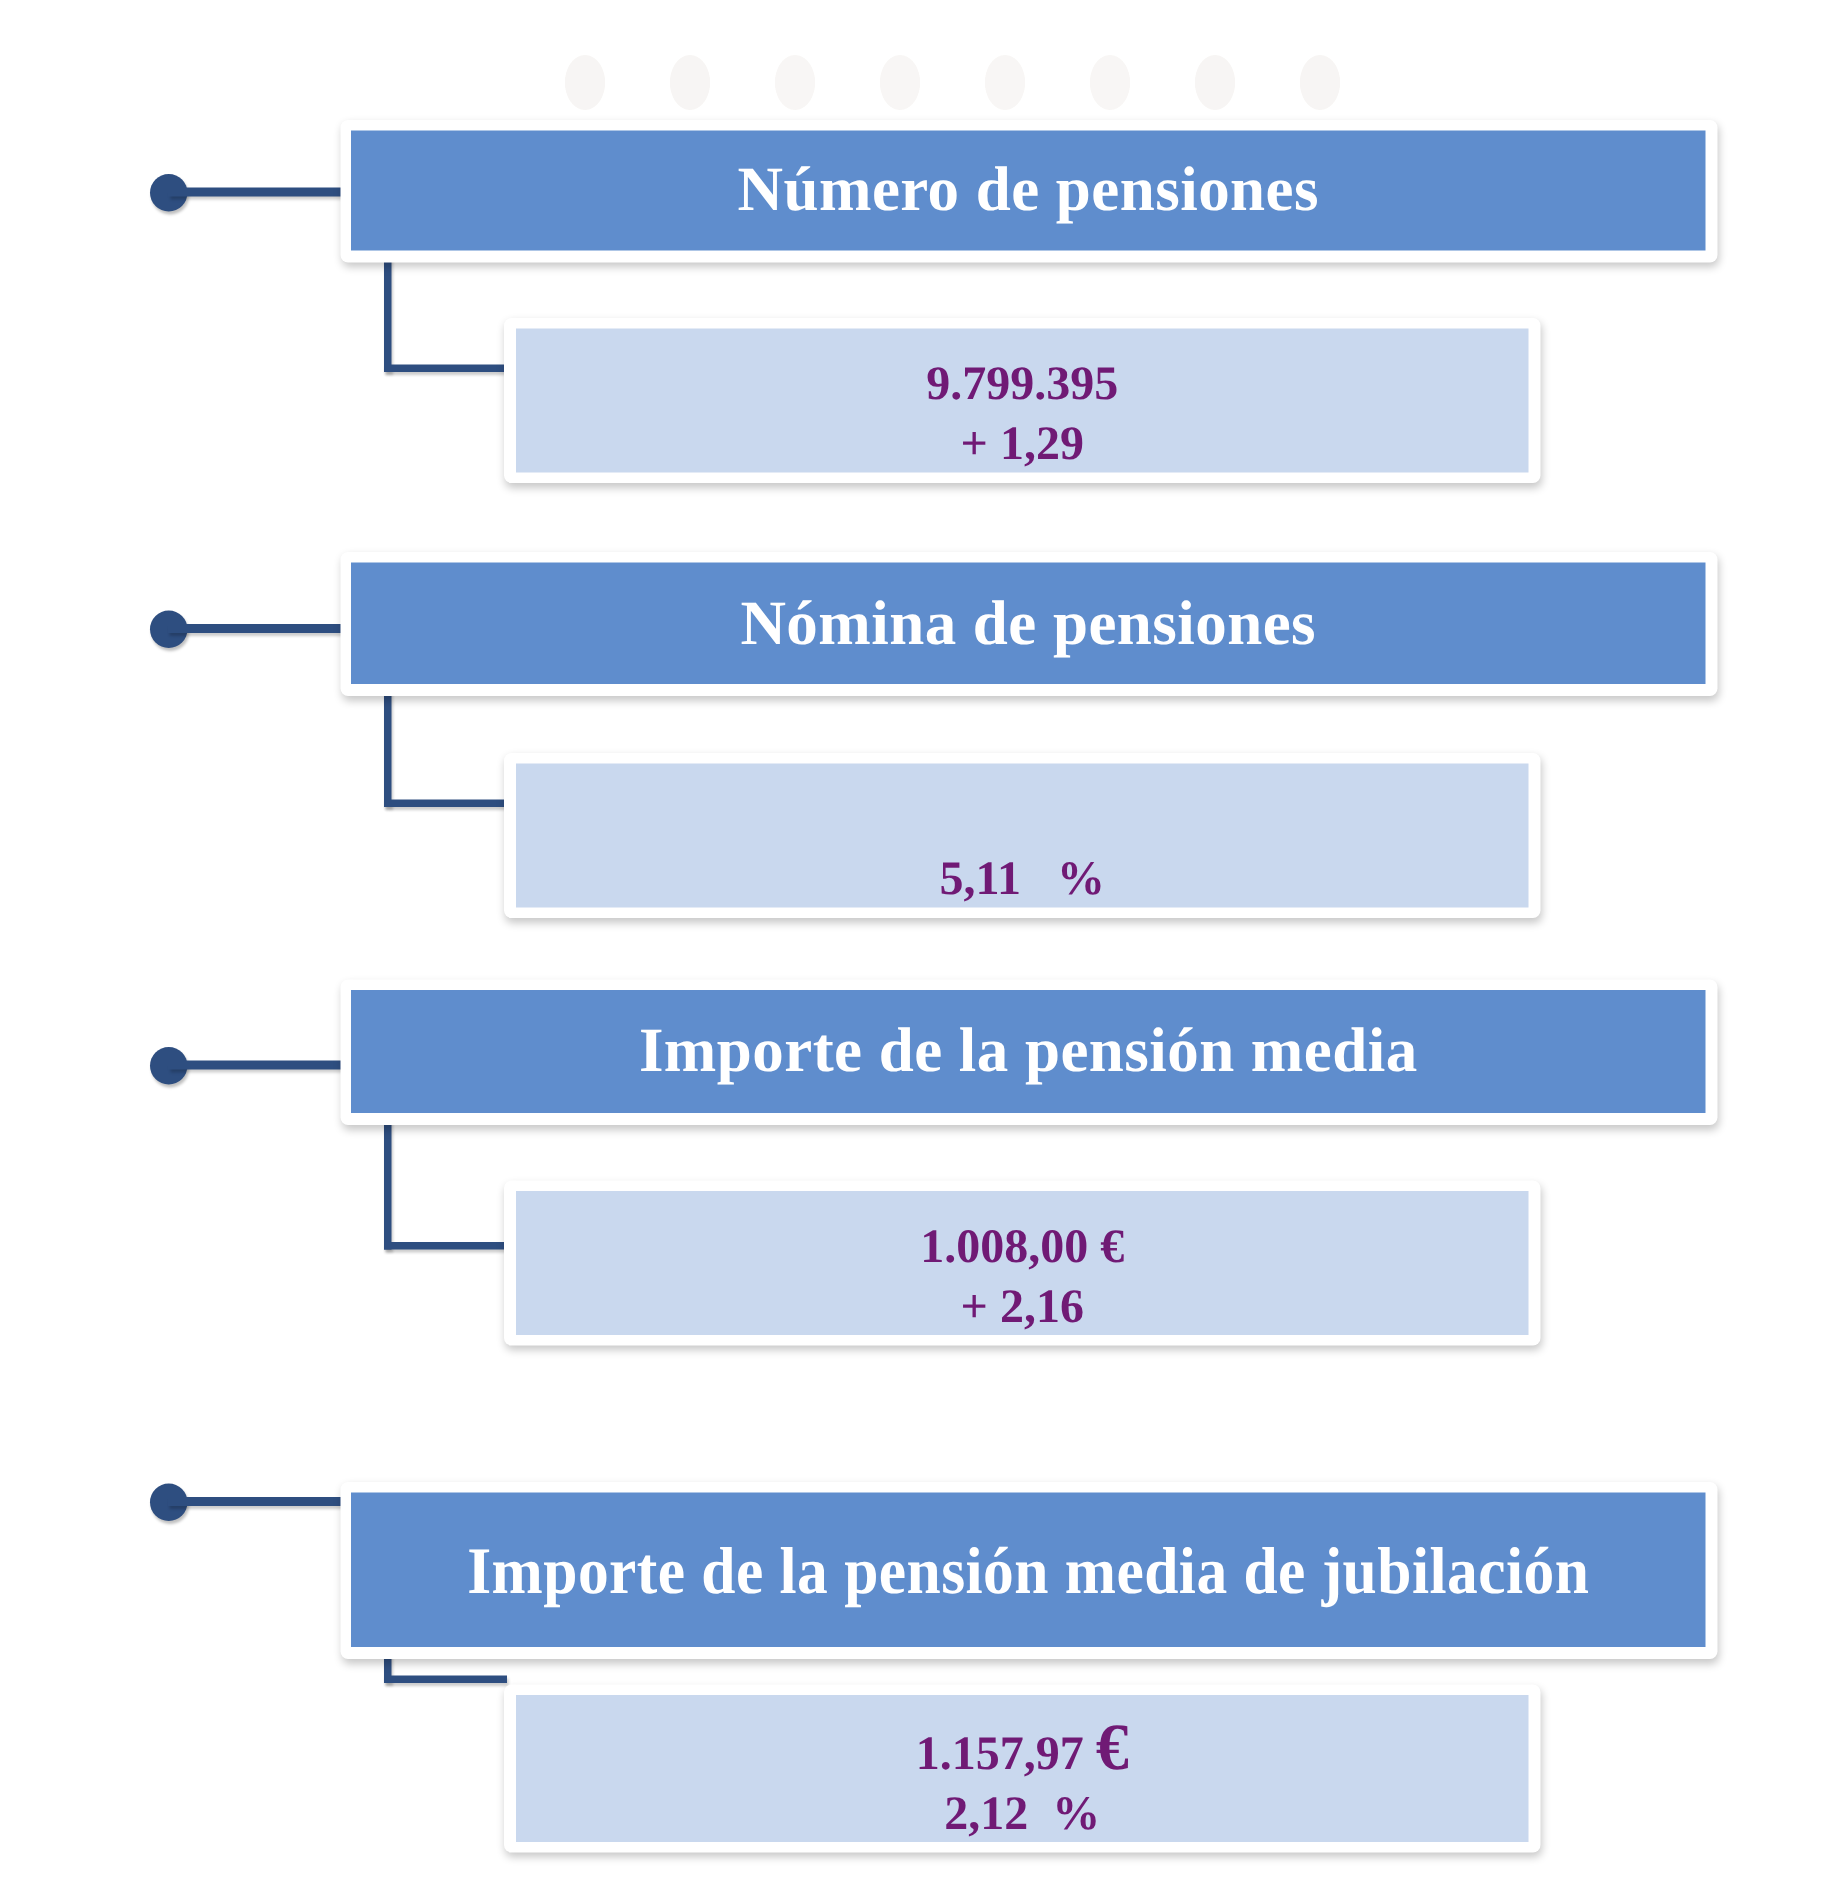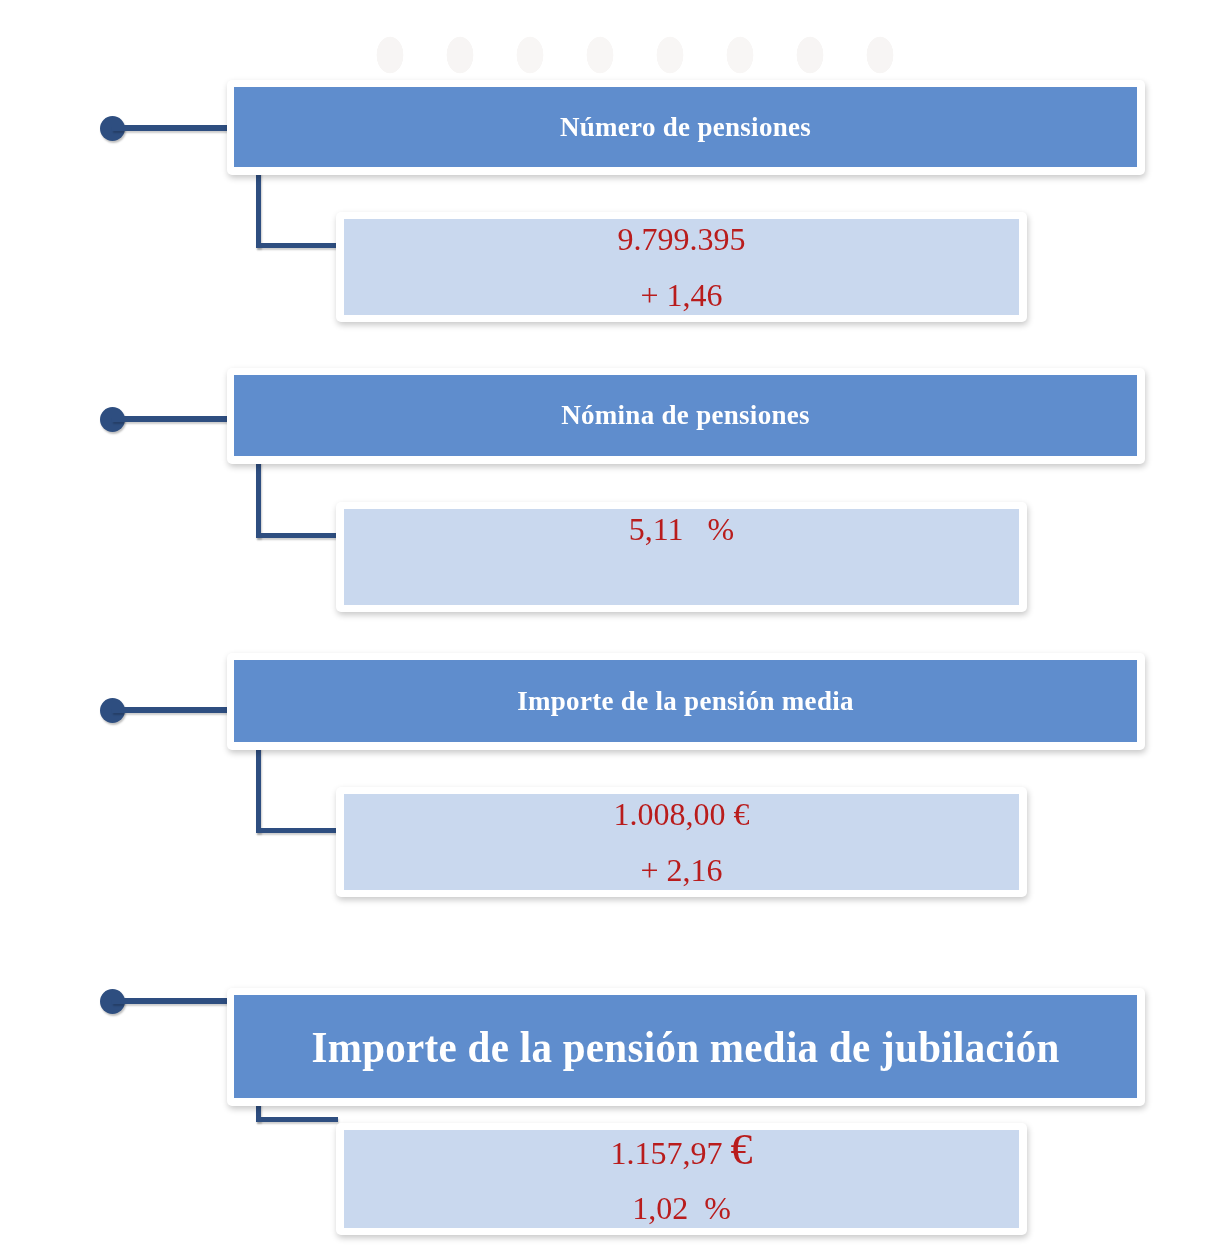--- a/index.html
+++ b/index.html
@@ -44,33 +44,33 @@
     position: absolute; left: 227px; width: 918px;
     background: #ffffff; border-radius: 5px;
     box-shadow: 1px 3px 6px rgba(0,0,0,0.22);
   }
   .header-inner {
     position: absolute; left: 7px; right: 8px; top: 7px; bottom: 8px;
     background: #5f8dcd;
     display: flex; align-items: center; justify-content: center;
   }
   .header-title {
-    color: #ffffff; font-weight: bold; font-size: 27px; letter-spacing: 0.3px;
+    color: #ffffff; font-weight: bold; font-size: 42px; letter-spacing: 0.3px;
     white-space: nowrap;
   }
   .child-frame {
     position: absolute; left: 336px; width: 691px;
     background: #ffffff; border-radius: 5px;
     box-shadow: 1px 3px 6px rgba(0,0,0,0.22);
   }
   .child-inner {
     position: absolute; left: 8px; right: 8px; top: 7px; bottom: 7px;
     background: #c9d8ee;
-    display: flex; flex-direction: column; align-items: center; justify-content: space-between;
-    color: #b91c1c; font-weight: normal; font-size: 32px; line-height: 40px;
+    display: flex; flex-direction: column; align-items: center; justify-content: flex-end;
+    color: #701a75; font-weight: bold; font-size: 32px; line-height: 40px;
   }
   .val-line { white-space: pre; }
   .euro-big { font-size: 44px; }
 </style>
 </head>
 <body>
 
 <div class="watermark"></div>
 
 <div class="section" style="top:0;">
@@ -79,21 +79,21 @@
   <div class="elbow-v" style="top:170px; height:78px;"></div>
   <div class="elbow-h" style="top:243px;"></div>
   <div class="header-frame" style="top:80px; height:95px;">
     <div class="header-inner">
       <span class="header-title">Número de pensiones</span>
     </div>
   </div>
   <div class="child-frame" style="top:212px; height:110px;">
     <div class="child-inner">
       <span class="val-line">9.799.395</span>
-      <span class="val-line">+ 1,46</span>
+      <span class="val-line">+ 1,29</span>
     </div>
   </div>
 </div>
 
 <div class="section" style="top:0;">
   <div class="dot" style="top:407px;"></div>
   <div class="dot-line" style="top:416px;"></div>
   <div class="elbow-v" style="top:460px; height:78px;"></div>
   <div class="elbow-h" style="top:533px;"></div>
   <div class="header-frame" style="top:368px; height:96px;">
@@ -132,16 +132,16 @@
   <div class="elbow-v" style="top:1070px; height:52px;"></div>
   <div class="elbow-h" style="top:1117px;"></div>
   <div class="header-frame" style="top:988px; height:118px;">
     <div class="header-inner">
       <span class="header-title" style="font-size:41px; transform:scaleY(1.08); display:inline-block;">Importe de la pensión media de jubilación</span>
     </div>
   </div>
   <div class="child-frame" style="top:1123px; height:112px;">
     <div class="child-inner">
       <span class="val-line"><span>1.157,97 </span><span class="euro-big">€</span></span>
-      <span class="val-line">1,02  %</span>
+      <span class="val-line">2,12  %</span>
     </div>
   </div>
 </div>
 
 </body></html>

